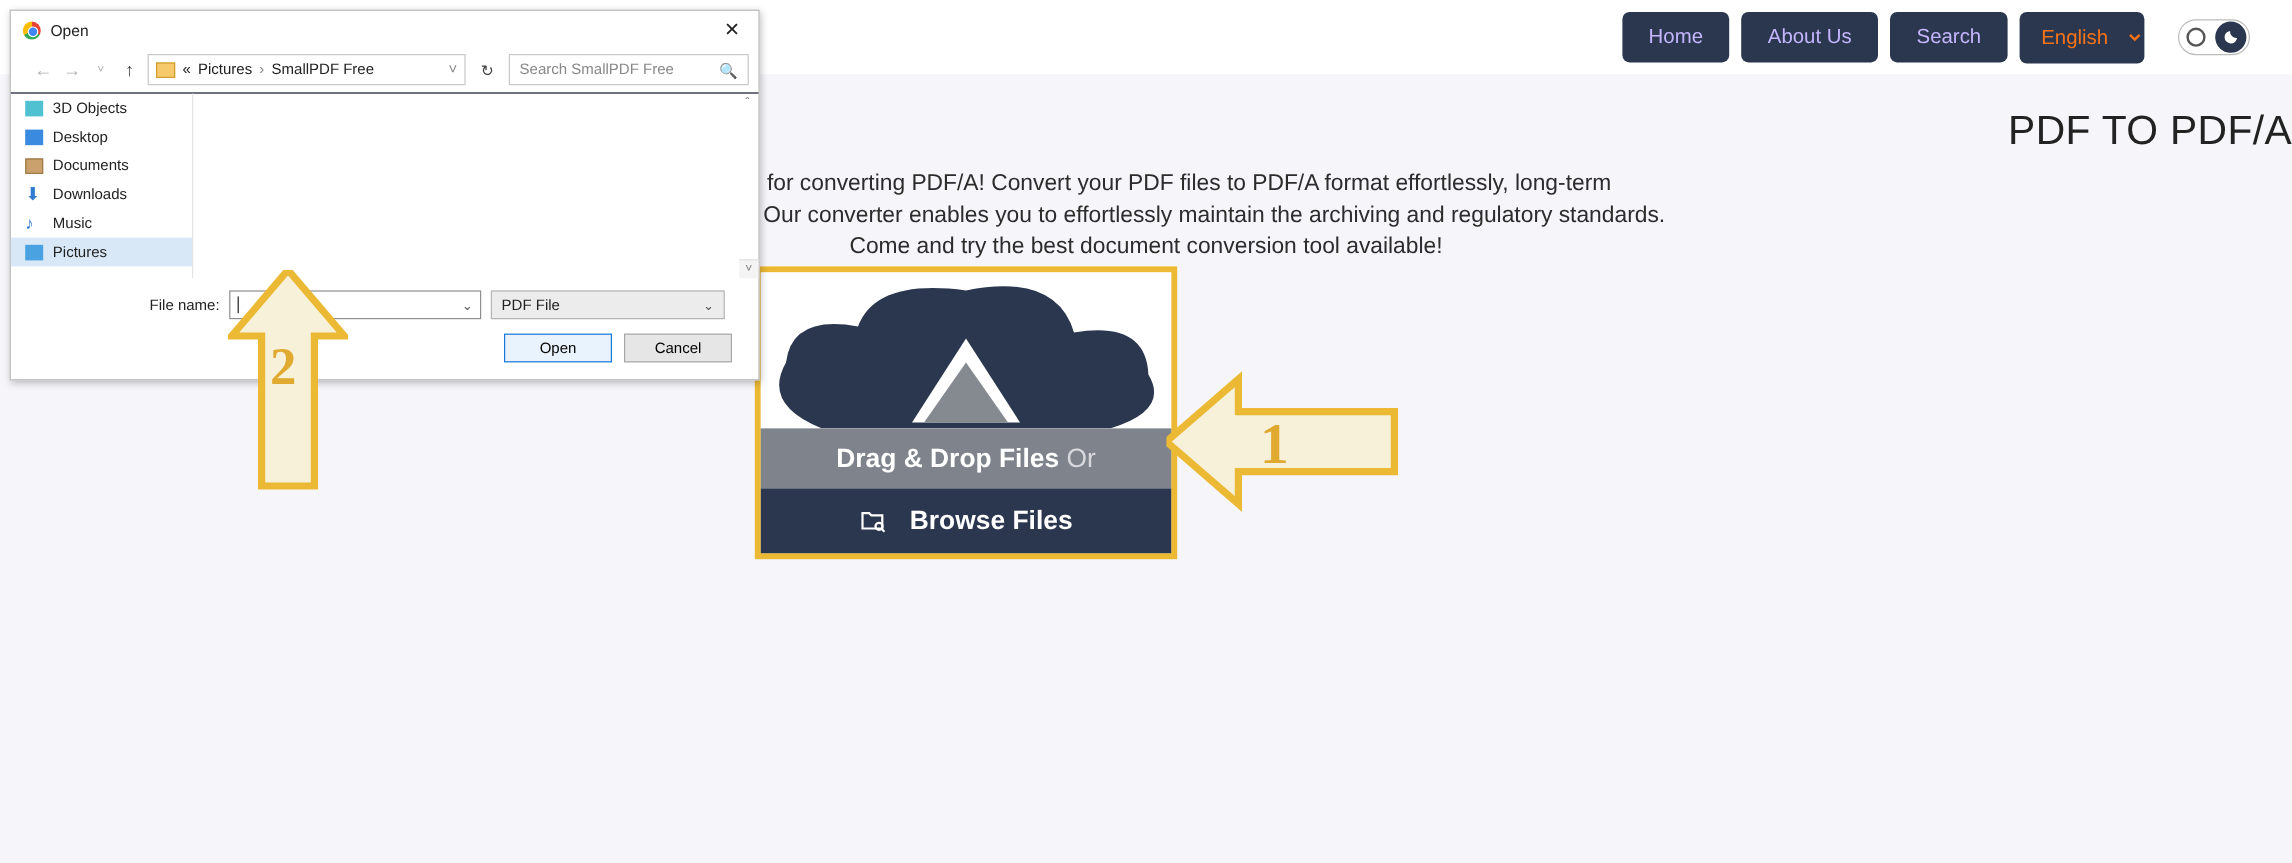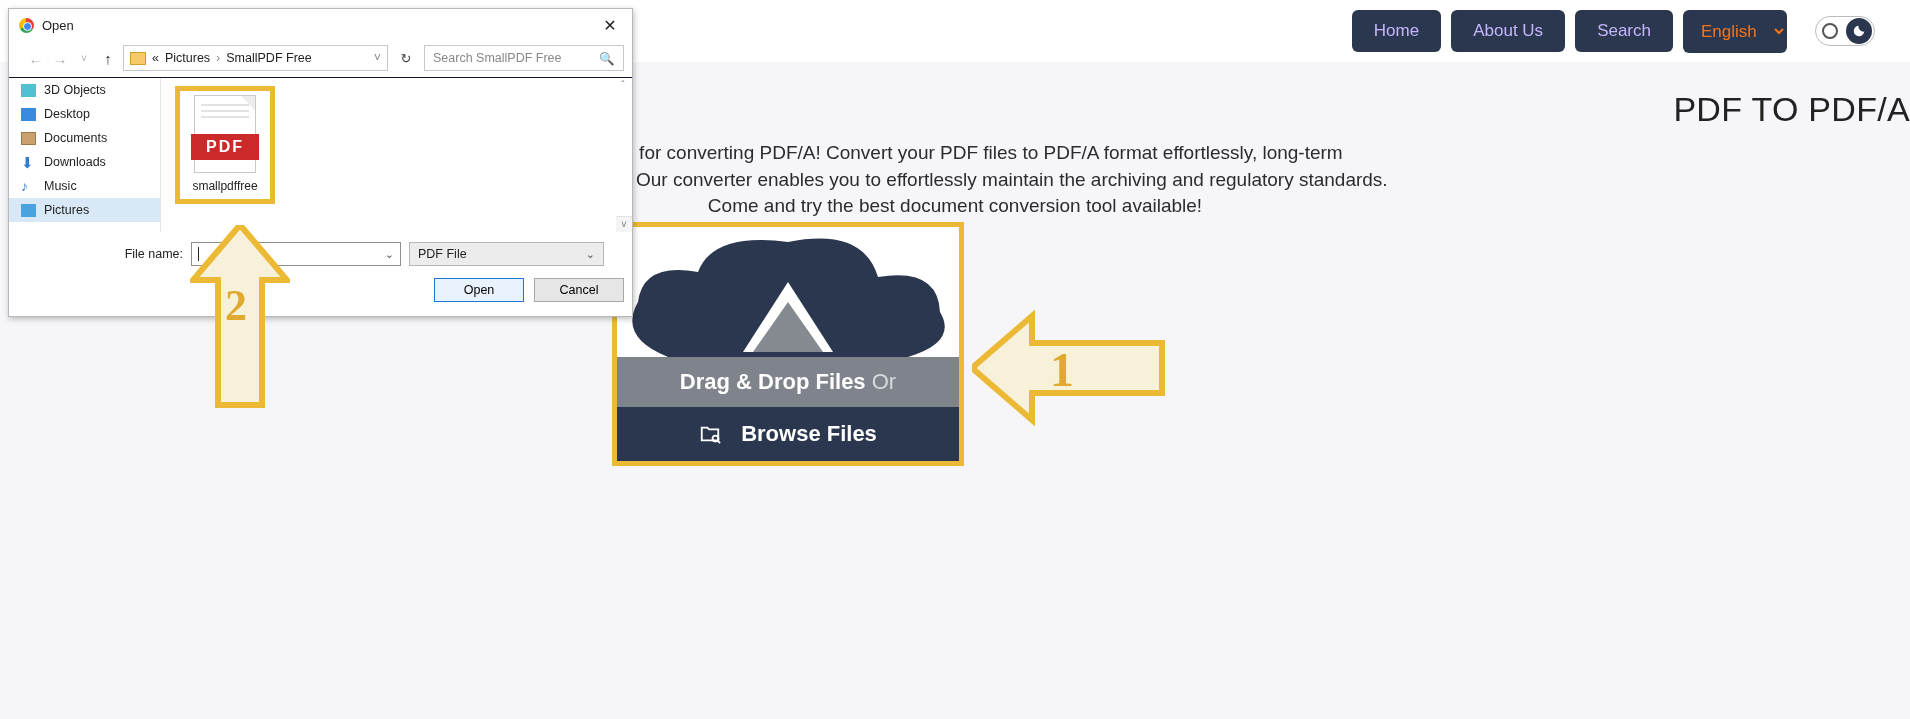--- a/index.html
+++ b/index.html
@@ -87,21 +87,21 @@
     width: 870px;
     text-align: center;
     font-size: 19px;
     color: #2c2c2c;
     line-height: 1.4;
     z-index: 0;
   }
   
   .drop-wrap {
     position: absolute;
-    left: 612px; top: 222px;
+    left: 629px; top: 222px;
     width: 352px;
     border: 5px solid #ebb933;
     z-index: 0;
   }
   .cloud-area {
     height: 130px;
     background: #fff;
     display: flex; align-items: flex-end; justify-content: center;
     overflow: hidden;
   }
@@ -230,21 +230,21 @@
     color: #777; font-size: 10px; text-align: center;
   }
   .content-scroll-down {
     position: absolute; right: 0px; bottom: 0px;
     border-top: 1px solid #e0e0e0;
     width: 16px; height: 16px;
     color: #777; font-size: 10px; text-align: center; line-height: 16px;
     background: #f4f4f4;
   }
   .dlg-footer {
-    padding: 10px 8px 14px 14px;
+    padding: 10px 22px 14px 14px;
   }
   .fn-row { display: flex; align-items: center; gap: 8px; margin-bottom: 12px; }
   .fn-label { width: 160px; text-align: right; font-size: 12.5px; }
   .fn-input { flex: 1; width: 210px; max-width: 210px; height: 24px; border: 1px solid #8f8f8f; padding: 0 6px; display:flex; align-items:center; justify-content:space-between;}
   .fn-input .caret { width:1px; height:14px; background:#222; }
   .fn-dd { font-size:11px; color:#555; }
   .ft-select { width: 195px; height: 24px; border: 1px solid #b6b6b6; background: #ececec; display:flex; align-items:center; justify-content:space-between; padding:0 8px; font-size:12.5px;}
   .btn-row { display: flex; justify-content: flex-end; gap: 10px; }
   .win-btn { width: 90px; height: 24px; border: 1px solid #a8a8a8; background: #e6e6e6; font-size: 12.5px; cursor: pointer; }
   .win-btn.primary { border: 1px solid #1979d4; background: #e9f3fd; }
@@ -366,31 +366,20 @@
           <span class="sb-icon sb-music">♪</span>
           <span>Music</span>
         </div>
       <div class="sb-item sel">
           <span class="sb-icon sb-pic"></span>
           <span>Pictures</span>
         </div>
     </div>
     <div class="content-area">
       <span class="content-scroll-up">ˆ</span>
-      <div class="file-item">
-        <div class="file-doc">
-          <div class="file-lines">
-              <div></div>
-              <div></div>
-              <div></div>
-            </div>
-          <div class="pdf-label">PDF</div>
-        </div>
-        <div class="file-name">smallpdffree</div>
-      </div>
       <span class="content-scroll-down">˅</span>
     </div>
   </div>
 
   <div class="dlg-footer">
     <div class="fn-row">
       <span class="fn-label">File name:</span>
       <div class="fn-input">
         <span class="caret"></span>
           <span></span>

